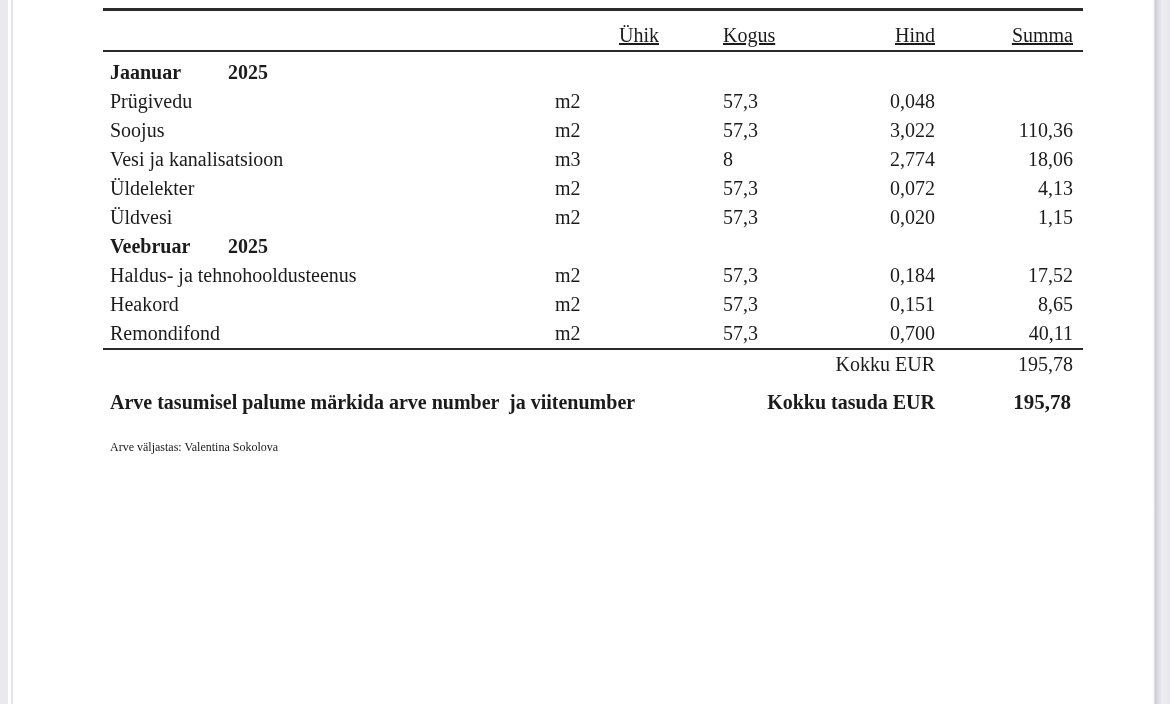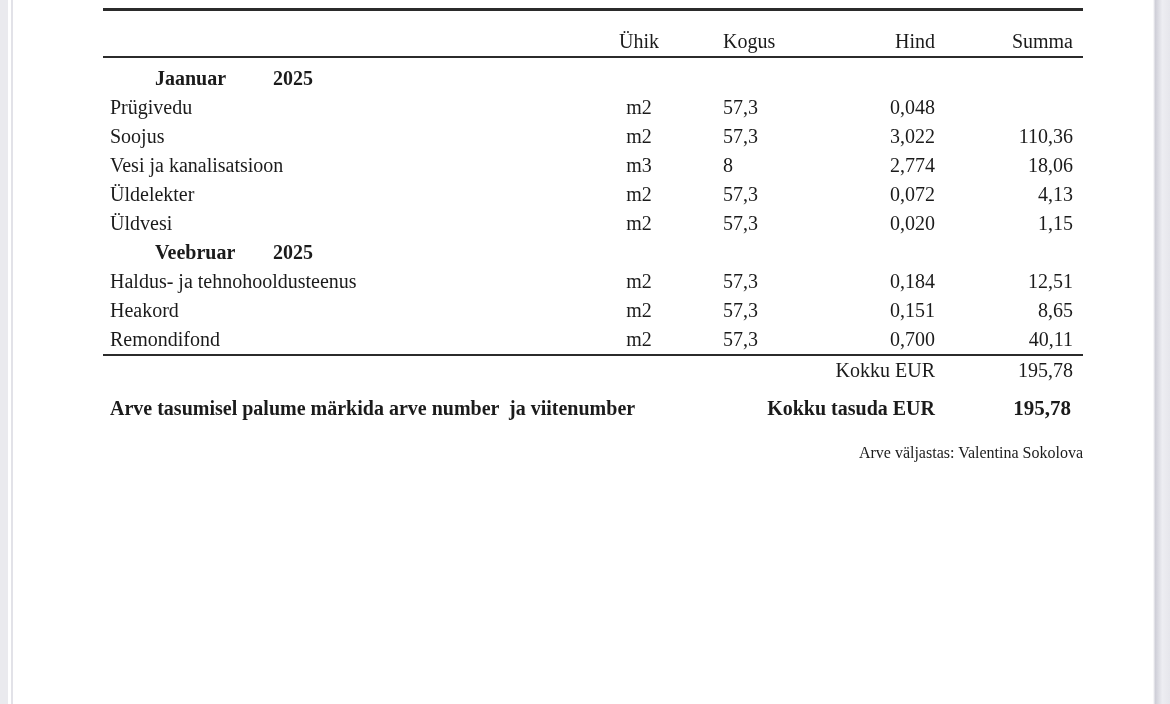--- a/index.html
+++ b/index.html
@@ -32,46 +32,46 @@
   .rule.thick { height: 3px; }
   .rule.thin { height: 2px; }
 
   .grid {
     display: grid;
     grid-template-columns: 452px 168px 105px 112px 143px;
     align-items: baseline;
   }
   .c { font-size: 20px; line-height: 29px; }
   .c.name   { padding-left: 7px; }
-  .c.center { text-align: center; }
+  .c.center { text-align: left; }
   .c.qty    { text-align: left; padding-right: 5px; }
   .c.price  { text-align: right; padding-right: 5px; }
   .c.total  { text-align: right; padding-right: 10px; }
 
-  .header-row { height: 45px; align-items: end; }
+  .header-row { height: 39px; align-items: end; text-decoration: underline; }
   .header-row .c { line-height: 24px; padding-bottom: 3px; }
   .header-row .unit { text-align: center; }
 
   #rows-container { padding-top: 6px; }
   .section-row .c { font-weight: 700; }
-  .section-row .month { display: inline-block; width: 118px; margin-left: 45px; }
+  .section-row .month { display: inline-block; width: 118px; }
 
   .kokku-row { height: 29px; }
   .kokku-row .kokku-label { grid-column: 1 / 5; text-align: right; padding-right: 5px; }
   .kokku-row .total { grid-column: 5; }
 
   .bold-row { margin-top: 8px; }
   .bold-row .c { font-weight: 700; line-height: 30px; }
   .bold-row .note { grid-column: 1 / 3; padding-left: 7px; white-space: pre-wrap; }
   .bold-row .due-label { grid-column: 3 / 5; text-align: right; padding-right: 5px; }
   .bold-row .due-value { grid-column: 5; text-align: right; padding-right: 12px; font-size: 21px; }
 
   .issued-line {
     margin-top: 17px; padding-left: 7px;
-    font-size: 16px; line-height: 26px; text-align: right;
+    font-size: 12px; line-height: 26px;
   }
 </style>
 </head>
 <body>
 
 <div class="edge-left"></div>
 <div class="edge-left-line"></div>
 <div class="edge-right"></div>
 
 <div class="doc">
@@ -135,21 +135,21 @@
         <div class="c unit"></div>
         <div class="c qty"></div>
         <div class="c price"></div>
         <div class="c total"></div>
       </div>
       <div class="grid data-row">
         <div class="c name">Haldus- ja tehnohooldusteenus</div>
         <div class="c unit center">m2</div>
         <div class="c qty">57,3</div>
         <div class="c price">0,184</div>
-        <div class="c total">12,51</div>
+        <div class="c total">17,52</div>
       </div>
       <div class="grid data-row">
         <div class="c name">Heakord</div>
         <div class="c unit center">m2</div>
         <div class="c qty">57,3</div>
         <div class="c price">0,151</div>
         <div class="c total">8,65</div>
       </div>
       <div class="grid data-row">
         <div class="c name">Remondifond</div>

